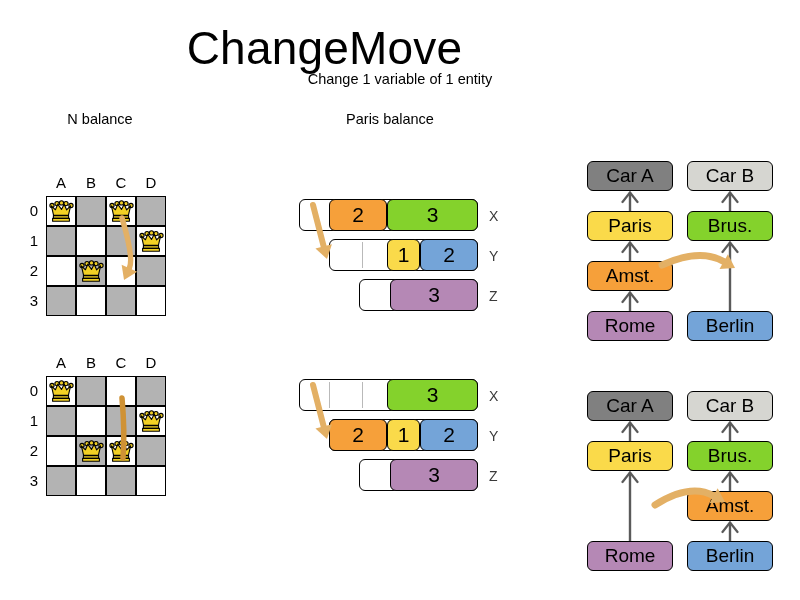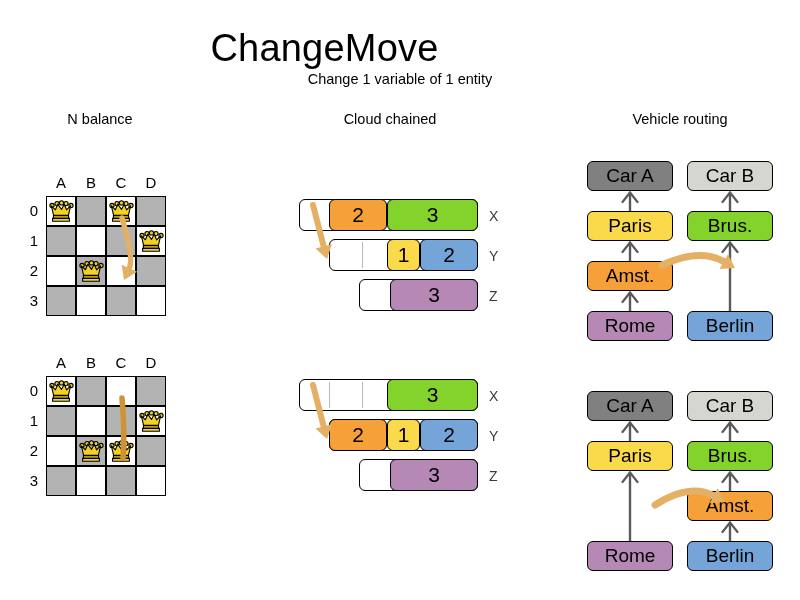--- a/index.html
+++ b/index.html
@@ -6,21 +6,21 @@
   body{
     width:800px;height:600px;background:#ffffff;overflow:hidden;
     font-family:"Liberation Sans","DejaVu Sans",sans-serif;color:#000;
     position:relative;
   }
   .abs{position:absolute;}
 
   
   #title{
     left:0;top:26px;width:649px;text-align:center;
-    font-size:38px;font-weight:400;letter-spacing:.2px;line-height:44px;
+    font-size:46px;font-weight:400;letter-spacing:.2px;line-height:44px;
   }
   #subtitle{
     left:0;top:70px;width:800px;text-align:center;
     font-size:14.5px;line-height:18px;
   }
   .section-title{
     text-align:center;font-size:14.5px;line-height:19px;
   }
   #sec-nqueens{left:10px;top:110px;width:180px;}
   #sec-cloud{left:300px;top:110px;width:180px;}
@@ -54,23 +54,22 @@
   
   .arrow-layer{position:absolute;left:0;top:0;pointer-events:none;}
 </style>
 </head>
 <body>
 
 <div class="abs" id="title">ChangeMove</div>
 <div class="abs" id="subtitle">Change 1 variable of 1 entity</div>
 
 <div class="abs section-title" id="sec-nqueens">N balance</div>
-<div class="abs section-title" id="sec-cloud">Cloud chained</div>
+<div class="abs section-title" id="sec-cloud">Paris balance</div>
 <div class="abs section-title" id="sec-vrp">
-  <div>Vehicle routing</div>
 </div>
 
 <div class="abs board-wrap" id="board-before" style="left:20px;top:170px;">
     <div class="board">
       <div class="col-label" style="left:0px;">A</div>
       <div class="col-label" style="left:30px;">B</div>
       <div class="col-label" style="left:60px;">C</div>
       <div class="col-label" style="left:90px;">D</div>
       <div class="row-label" style="top:7px;">0</div>
       <div class="row-label" style="top:37px;">1</div>

